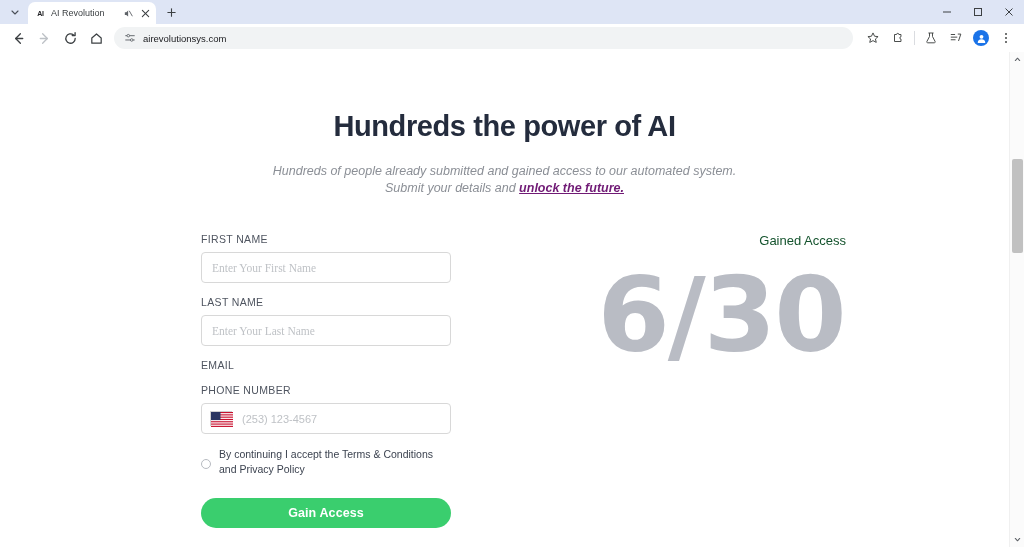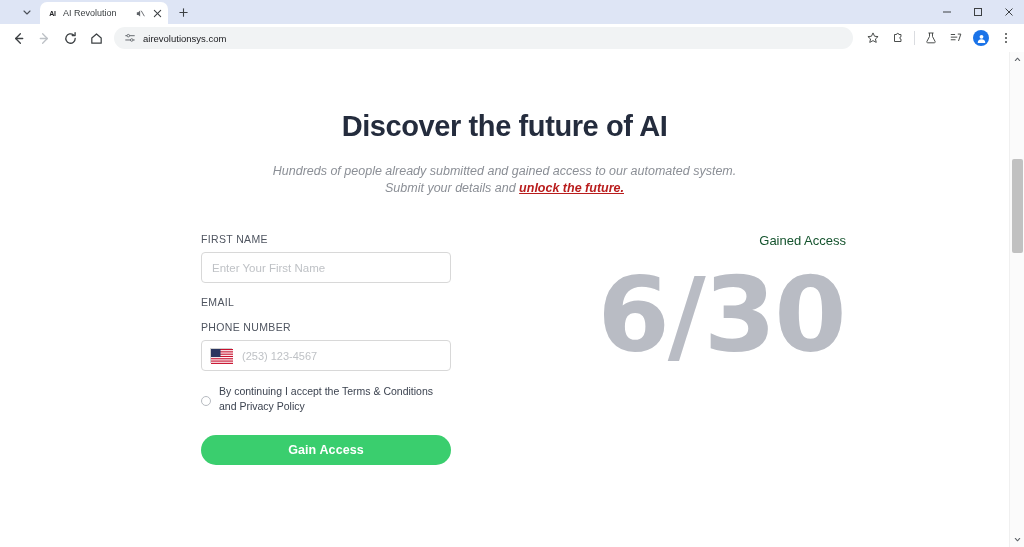--- a/index.html
+++ b/index.html
@@ -8,21 +8,21 @@
     overflow: hidden;
     font-family: "Liberation Sans", sans-serif;
     background: #ffffff;
   }
 
   
   .browser { width: 1024px; height: 547px; position: relative; background: #ffffff; }
 
   .tabstrip {
     height: 24px; background: #dee5f5;
-    display: flex; align-items: flex-end; padding-left: 14px; position: relative;
+    display: flex; align-items: flex-end; padding-left: 2px; position: relative;
   }
   .tab-list-btn {
     width: 26px; height: 24px; display: flex; align-items: center; justify-content: center;
     color: #4a4f57; font-size: 8px;
   }
   .tab {
     height: 22px; min-width: 128px; max-width: 160px;
     background: #ffffff; border-radius: 7px 7px 0 0;
     display: flex; align-items: center; gap: 5px; padding: 0 5px 0 7px;
     position: relative;
@@ -82,37 +82,37 @@
 
   .hero-title {
     text-align: center; font-size: 29px; font-weight: 700; color: #242c3d;
     letter-spacing: -0.4px; margin-top: 53px;
   }
   .hero-sub {
     text-align: center; font-size: 12.5px; color: #8b8f96;
     line-height: 17px; margin-top: 20px; font-style: italic;
   }
   .hero-link {
-    color: #b91c1c; text-decoration: underline; font-weight: 700;
+    color: #701a75; text-decoration: underline; font-weight: 700;
   }
 
   .columns {
     display: flex; margin-top: 36px; padding-left: 201px;
   }
   .form-col { width: 250px; flex: 0 0 250px; }
   .stat-col { flex: 1 1 auto; padding-left: 145px; }
 
   .field-label {
     font-size: 10.5px; letter-spacing: 0.35px; color: #4f5560;
     text-transform: uppercase; margin-bottom: 7px;
   }
   .text-input {
     width: 250px; height: 31px; border: 1px solid #d8d8d8; border-radius: 4px;
     background: #fff; font-size: 11.5px; color: #111; padding: 0 10px;
-    font-family: Liberation Sans, sans-serif; outline: none;
+    font-family: Liberation Serif, serif; outline: none;
   }
   .text-input::placeholder { color: #bfc2c6; }
   .field { margin-bottom: 13px; }
 
   .phone-wrap {
     width: 250px; height: 31px; border: 1px solid #d8d8d8; border-radius: 4px;
     display: flex; align-items: center; padding-left: 8px; background: #fff;
   }
   .flag { width: 22px; height: 15px; flex: 0 0 22px; position: relative; border:1px solid #d0d0d0; }
   .phone-input {
@@ -288,36 +288,40 @@
           <circle cx="8" cy="8" r="1.15" fill="#444746"></circle>
           <circle cx="8" cy="12.6" r="1.15" fill="#444746"></circle>
         </svg>
       </div>
     </div>
   </div>
 
   <div class="viewport">
     <div class="page">
 
-      <h1 class="hero-title">Discover the future of AI</h1>
+      <h1 class="hero-title">Hundreds the power of AI</h1>
 
       <p class="hero-sub">
         <span>Hundreds of people already submitted and gained access to our automated system.</span><br>
         <span>Submit your details and </span><a class="hero-link">unlock the future.</a>
       </p>
 
       <div class="columns">
 
         <div class="form-col">
 
           <div class="field">
             <div class="field-label">FIRST NAME</div>
             <input class="text-input" type="text" placeholder="Enter Your First Name" style="">
           </div>
 
+          <div class="field">
+            <div class="field-label">LAST NAME</div>
+            <input class="text-input" type="text" placeholder="Enter Your Last Name" style="">
+          </div>
 
           <div class="field">
             <div class="field-label">EMAIL</div>
           </div>
 
           <div class="field">
             <div class="field-label">PHONE NUMBER</div>
             <div class="phone-wrap">
               <span class="flag">
                 <svg width="22" height="15" viewBox="0 0 22 15">

